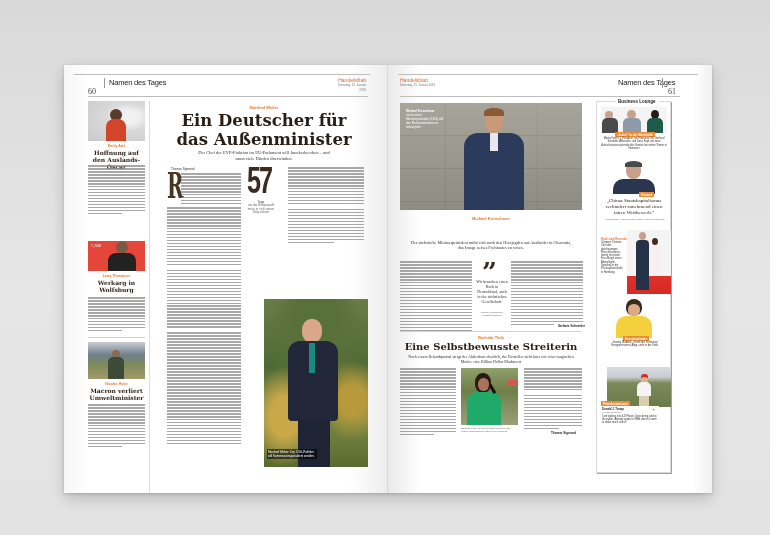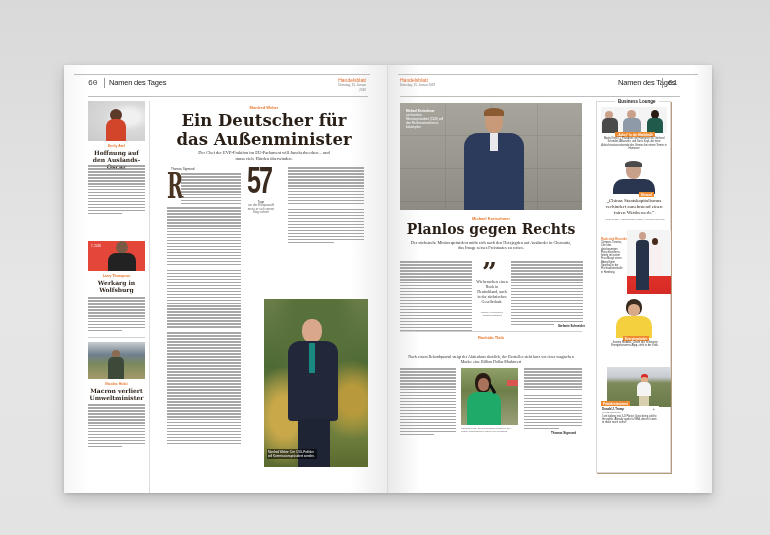--- a/index.html
+++ b/index.html
@@ -12,21 +12,21 @@
   .spread {
     position: absolute; left: 64px; top: 65px; width: 648px; height: 428px;
     box-shadow: 0 6px 14px rgba(0,0,0,0.18), 0 1px 3px rgba(0,0,0,0.15);
   }
   .page {
     position: absolute; top: 0; height: 428px; background: #fdfdfd; overflow: hidden;
   }
   .page.left { left: 0; width: 324px; background: linear-gradient(90deg, #f6f6f6 0%, #ffffff 8%, #ffffff 88%, #ececec 100%); }
   .page.right { left: 324px; width: 324px; background: linear-gradient(90deg, #e9e9e9 0%, #ffffff 10%, #ffffff 94%, #f0f0f0 100%); }
   .header-rule { position: absolute; height: 1px; background: #bdbdbd; }
-  .pagenum { position: absolute; font-family: Liberation Mono, monospace; font-size: 8px; color: #444; }
+  .pagenum { position: absolute; font-family: Liberation Serif, serif; font-size: 8px; color: #444; margin-top: 9px; }
   .section-name { position: absolute; font-family: "Liberation Sans", sans-serif; font-weight: normal; font-size: 7.5px; letter-spacing: -0.2px; color: #222; }
   .brand { position: absolute; font-family: "Liberation Sans", sans-serif; font-size: 5px; color: #e06a2b; line-height: 5px; }
   .brand .date { display: block; font-size: 3px; color: #777; }
   .vsep { position: absolute; width: 1px; background: #999; }
 
   .sidebar { position: absolute; border-right: 1px solid #ddd; }
   .photo { position: absolute; overflow: hidden; }
   .kicker { font-family: "Liberation Sans", sans-serif; color: #e8782d; font-weight: bold; text-align: center; }
   .headline { font-family: "DejaVu Serif", serif; font-weight: bold; color: #2a1f16; text-align: center; }
   .dek { font-family: "Liberation Serif", serif; color: #333; text-align: center; }
@@ -308,21 +308,20 @@
         <span style="font-weight:bold; display:block;">Michael Kretschmer</span>
         <span>sächsischer Ministerpräsident (CDU) will den Rechtsextremismus bekämpfen</span>
       </div>
       <div style="position:absolute; left:85px; top:7px; width:18px; height:23px; border-radius:45%; background:#c99a7a;"></div>
       <div style="position:absolute; left:84px; top:5px; width:20px; height:8px; border-radius:50% 50% 0 0; background:#8a5a32;"></div>
       <div style="position:absolute; left:64px; top:30px; width:60px; height:77px; border-radius:14px 14px 0 0; background:#2c3a5c;"></div>
       <div style="position:absolute; left:90px; top:30px; width:8px; height:18px; background:#e8e8ec;"></div>
     </div>
 
     <div class="kicker" style="position:absolute; left:12px; top:151px; width:182px; font-size:4px;">Michael Kretschmer</div>
-    <div class="headline" style="position:absolute; left:12px; top:156px; width:182px; font-size:14px; line-height:17px;">Planlos gegen Rechts</div>
     <div class="dek" style="position:absolute; left:20px; top:175px; width:166px; font-size:4.3px; line-height:5.3px;">Der sächsische Ministerpräsident müht sich nach den Hetzjagden auf Ausländer in Chemnitz, das Image seines Freistaates zu retten.</div>
 
     <div class="textblock" style="left:12px; top:196px; width:72px;">
       <div class="line"></div>
         <div class="line"></div>
         <div class="line"></div>
         <div class="line"></div>
         <div class="line"></div>
         <div class="line"></div>
         <div class="line"></div>
@@ -369,20 +368,21 @@
         <div class="line"></div>
         <div class="line"></div>
         <div class="line"></div>
         <div class="line short"></div>
     </div>
     <div class="tiny" style="position:absolute; left:170px; top:259px; font-weight:bold; color:#222;">Stefanie Schneider</div>
 
     <div class="divider" style="left:12px; top:266px; width:182px;"></div>
 
     <div class="kicker" style="position:absolute; left:12px; top:270px; width:182px; font-size:4px;">Rashida Tlaib</div>
+    <div class="headline" style="position:absolute; left:12px; top:275px; width:182px; font-size:10px; line-height:13px;">Eine Selbstbewusste Streiterin</div>
     <div class="dek" style="position:absolute; left:18px; top:289px; width:170px; font-size:4px; line-height:5px;">Nach einem Rekordquartal steigt der Aktienkurs deutlich, der Hersteller steht kurz vor einer magischen Marke: eine Billion Dollar Marktwert</div>
     <div class="textblock" style="left:12px; top:303px; width:56px;">
       <div class="line"></div>
         <div class="line"></div>
         <div class="line"></div>
         <div class="line"></div>
         <div class="line"></div>
         <div class="line"></div>
         <div class="line"></div>
         <div class="line"></div>

